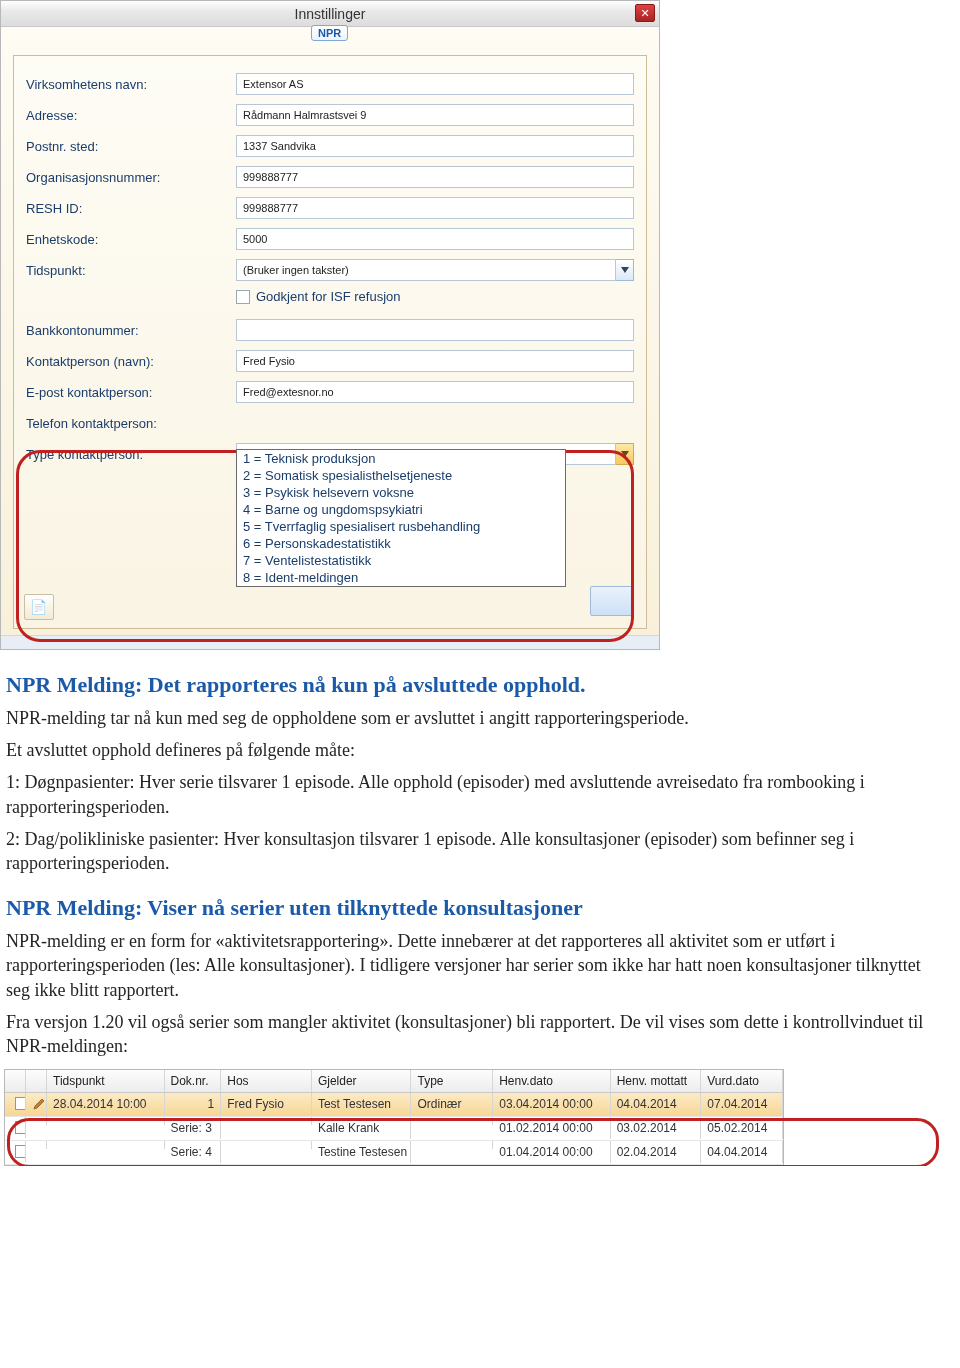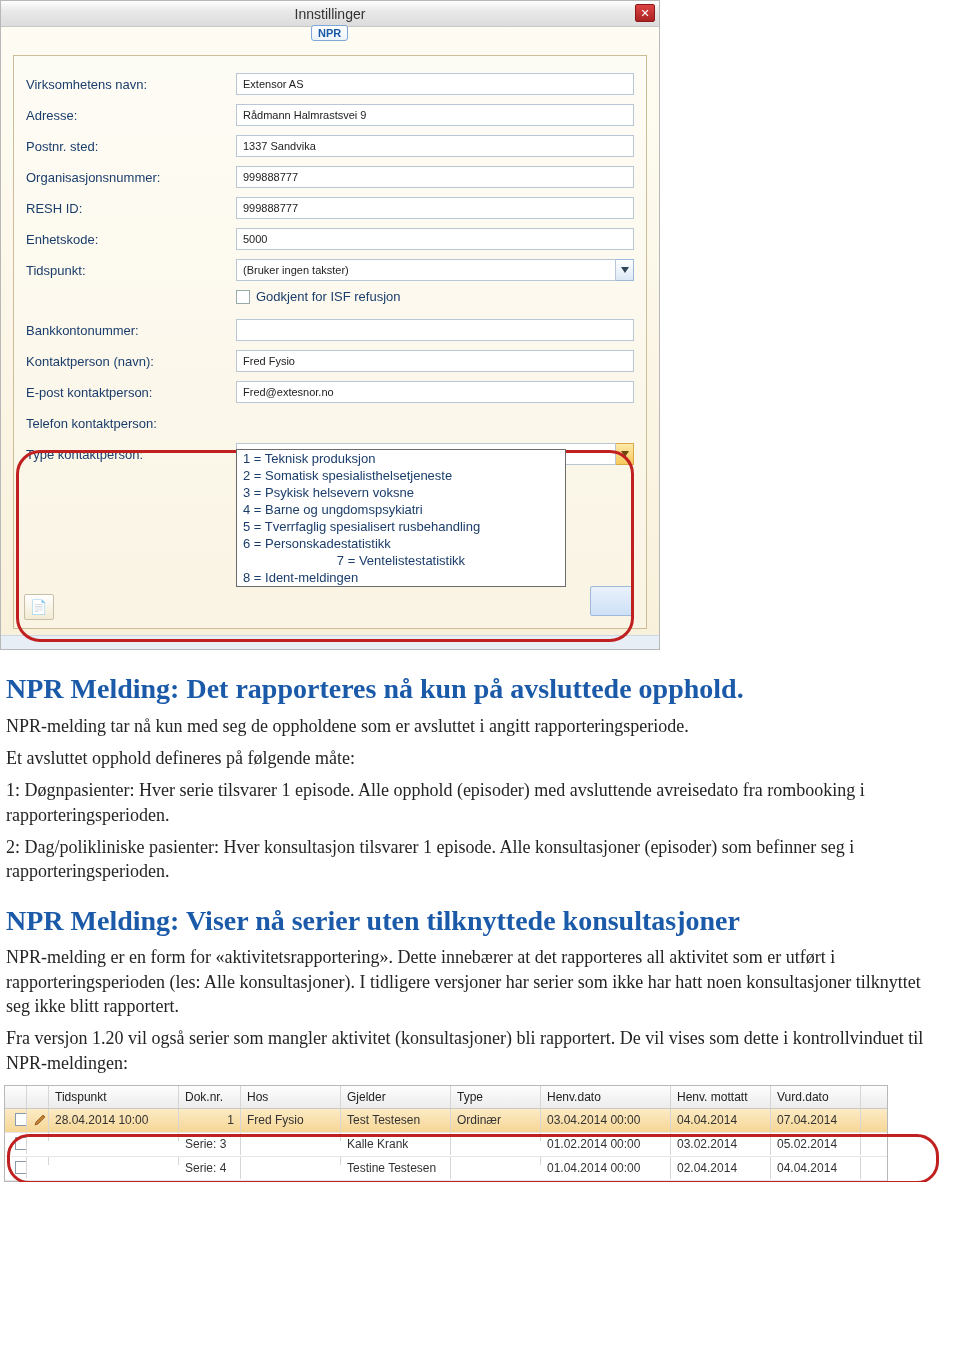--- a/index.html
+++ b/index.html
@@ -154,29 +154,29 @@
     font-size: 18px;
     line-height: 1.35;
     padding: 0 8px 0 6px;
     color: #242424;
     max-width: 950px;
   }
   .doc h2 {
     font-family: Georgia, serif;
     color: #1b5aa8;
     font-weight: bold;
-    font-size: 28px;
+    font-size: 22px;
     margin: 18px 0 6px 0;
   }
   .doc p { margin: 0 0 8px 0; }
 
   
   .table-wrap {
     border: 1px solid #b8b8b8;
-    width: 884px;
+    width: 780px;
     margin: 10px 0 0 4px;
     font-family: "Segoe UI", Tahoma, sans-serif;
     font-size: 12px;
     position: relative;
     background:#fff;
   }
   .thead {
     display:flex;
     background: linear-gradient(#fdfdfd,#ececec);
     border-bottom: 1px solid #c8c8c8;
@@ -294,21 +294,21 @@
               </svg>
           </div>
 
           <div style="position:absolute;left:0;top:6px;width:330px;border:1px solid #6b6b6b;background:#fff;z-index:30;">
             <div class="opt" style="padding:1px 6px;">1 = Teknisk produksjon</div>
             <div class="opt" style="padding:1px 6px;">2 = Somatisk spesialisthelsetjeneste</div>
             <div class="opt" style="padding:1px 6px;">3 = Psykisk helsevern voksne</div>
             <div class="opt" style="padding:1px 6px;">4 = Barne og ungdomspsykiatri</div>
             <div class="opt" style="padding:1px 6px;">5 = Tverrfaglig spesialisert rusbehandling</div>
             <div class="opt" style="padding:1px 6px;">6 = Personskadestatistikk</div>
-            <div class="opt" style="padding:1px 6px;text-align:center;">7 = Ventelistestatistikk</div>
+            <div class="opt" style="padding:1px 6px;">7 = Ventelistestatistikk</div>
             <div class="opt" style="padding:1px 6px;">8 = Ident-meldingen</div>
           </div>
         </div>
       </div>
 
       <div style="height:150px;"></div>
 
       <div style="position:absolute;left:10px;bottom:8px;">
         <div class="toolbar-btn">
           <span style="font-size:14px;">📄</span>

